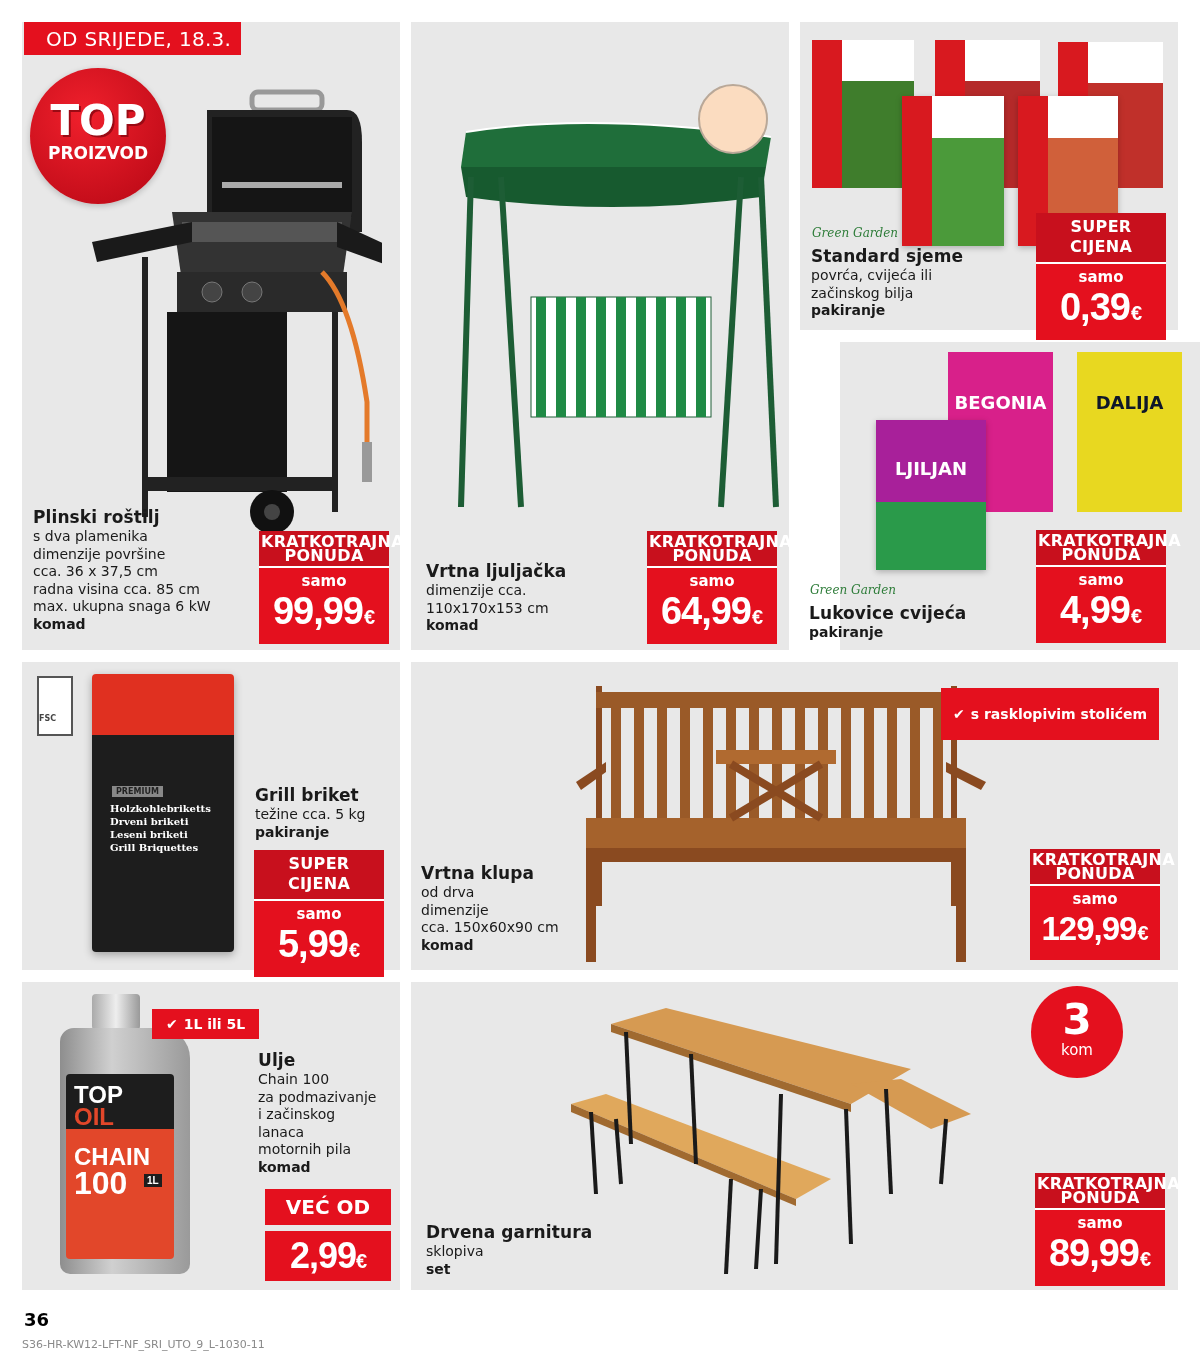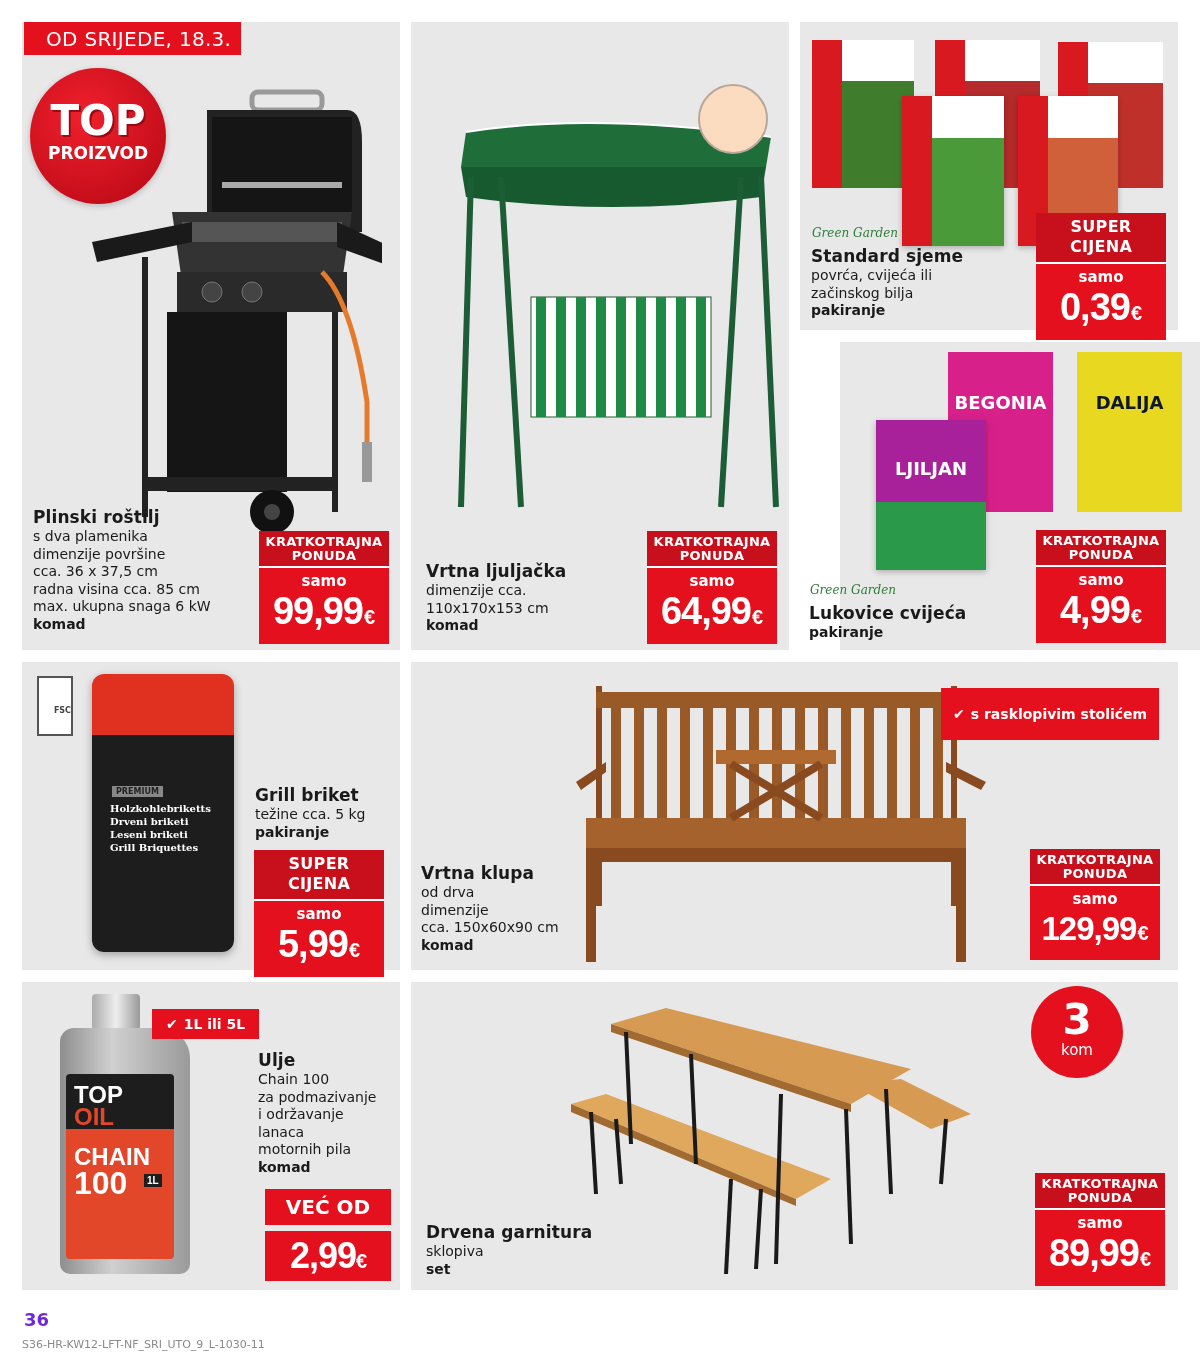--- a/index.html
+++ b/index.html
@@ -9,41 +9,41 @@
   .panel { position: absolute; background: #e8e8e8; overflow: hidden; }
 
   
   .ptext { position: absolute; line-height: 1.25; }
   .ptitle { font-weight: bold; font-size: 17px; color: #1a1a1a; letter-spacing: 0.1px; }
   .pdesc { font-size: 14px; color: #1a1a1a; }
   .punit { font-size: 14px; font-weight: bold; color: #1a1a1a; }
 
   
   .pricebox { position: absolute; width: 130px; }
-  .pb-head { background: #c8101d; color: #fff; font-weight: bold; text-align: center; font-size: 13px; line-height: 14px; padding: 4px 2px 3px; letter-spacing: 0.3px; border-bottom: 2px solid #fff; }
+  .pb-head { background: #c8101d; color: #fff; font-weight: bold; text-align: center; font-size: 16px; line-height: 14px; padding: 4px 2px 3px; letter-spacing: 0.3px; border-bottom: 2px solid #fff; }
   .pb-head.single { font-size: 16px; line-height: 20px; padding: 4px 2px 5px; }
   .pb-body { background: #e4101e; color: #fff; text-align: center; padding: 4px 0 6px; }
   .pb-samo { font-size: 15px; font-weight: bold; line-height: 18px; }
   .pb-price { font-size: 38px; font-weight: bold; line-height: 42px; letter-spacing: -1px; font-family: "Liberation Sans", sans-serif; }
   .pb-price .eur { font-size: 20px; letter-spacing: 0; margin-left: 1px; }
 
   
   .date-banner { position: absolute; left: 24px; top: 22px; background: #e4101e; color: #fff; font-weight: normal; font-size: 20px; padding: 5px 10px 4px 22px; letter-spacing: 0.3px; z-index: 3; }
   .top-badge { position: absolute; left: 30px; top: 68px; width: 136px; height: 136px; border-radius: 50%; background: radial-gradient(circle at 40% 35%, #f0202c, #c40d1a 75%); color: #fff; text-align: center; z-index: 3; box-shadow: 0 2px 6px rgba(0,0,0,0.2); }
   .top-badge .t1 { font-size: 42px; font-weight: bold; margin-top: 32px; line-height: 42px; text-shadow: 2px 2px 0 #9a0a14; }
   .top-badge .t2 { font-size: 17px; font-weight: bold; line-height: 22px; }
   .feature-tag { position: absolute; background: #e4101e; color: #fff; font-size: 14px; font-weight: bold; padding: 18px 12px; white-space: nowrap; }
   .feature-tag .chk { margin-right: 6px; }
   .qty-badge { position: absolute; width: 92px; height: 92px; border-radius: 50%; background: #e4101e; color: #fff; text-align: center; }
   .qty-badge .n { font-size: 42px; font-weight: bold; line-height: 44px; margin-top: 12px; }
   .qty-badge .u { font-size: 15px; line-height: 16px; }
 
   .brand-gg { font-family: "DejaVu Serif", serif; font-style: italic; font-size: 12px; color: #2f7d3a; position: absolute; }
 
-  .page-num { position: absolute; left: 24px; top: 1309px; font-size: 18px; font-weight: bold; color: #6d28d9; }
+  .page-num { position: absolute; left: 24px; top: 1309px; font-size: 18px; font-weight: bold; color: #000000; }
   .page-code { position: absolute; left: 22px; top: 1338px; font-size: 11px; color: #8a8a8a; }
 
   .img { position: absolute; }
 </style>
 </head>
 <body>
 
 <div class="panel" style="left:22px;top:22px;width:378px;height:628px;">
 
   <svg class="img" style="left:60px;top:60px;" width="300" height="460" viewBox="0 0 300 460">
@@ -173,22 +173,22 @@
     <div>KRATKOTRAJNA</div>
     <div>PONUDA</div>
   </div>
   <div class="pb-body">
     <div class="pb-samo">samo</div>
     <div class="pb-price"><span>4,99</span><span class="eur">€</span></div>
   </div>
 </div>
 
 <div class="panel" style="left:22px;top:662px;width:378px;height:308px;">
-  <div style="position:absolute;left:15px;top:14px;width:36px;height:60px;border:2px solid #555;background:#fff;font-size:8px;font-weight:bold;text-align:right;padding-top:28px;color:#444;"><span>FSC</span></div>
-  <div style="position:absolute;left:70px;top:12px;width:142px;height:278px;background:linear-gradient(#e03020 0 22%, #1d1d1d 22%);border-radius:12px;box-shadow:0 3px 8px rgba(0,0,0,.3);">
+  <div style="position:absolute;left:15px;top:14px;width:36px;height:60px;border:2px solid #555;background:#fff;font-size:8px;font-weight:bold;text-align:left;padding-top:36px;color:#444;"><span>FSC</span></div>
+  <div style="position:absolute;left:70px;top:12px;width:142px;height:278px;background:linear-gradient(#e03020 0 22%, #1d1d1d 22%);border-radius:4px;box-shadow:0 3px 8px rgba(0,0,0,.3);">
     <div style="position:absolute;left:20px;top:112px;background:#888;color:#222;font-size:8px;font-weight:bold;padding:1px 4px;">PREMIUM</div>
     <div style="position:absolute;left:18px;top:128px;color:#fff;font-family:'DejaVu Serif',serif;font-weight:bold;font-size:10px;line-height:13px;">
       <div>Holzkohlebriketts</div>
       <div>Drveni briketi</div>
       <div>Leseni briketi</div>
       <div>Grill Briquettes</div>
     </div>
   </div>
 </div>
 <div class="ptext" style="left:255px;top:785px;">
@@ -270,21 +270,21 @@
         </div>
       <div style="position:absolute;left:78px;top:100px;background:#1d1d1d;font-size:10px;padding:1px 3px;">1L</div>
     </div>
   </div>
 </div>
 <div class="feature-tag" style="left:152px;top:1009px;padding:7px 14px;"><span class="chk">✔</span><span>1L ili 5L</span></div>
 <div class="ptext" style="left:258px;top:1050px;">
   <div class="ptitle">Ulje</div>
   <div class="pdesc">Chain 100</div>
   <div class="pdesc">za podmazivanje</div>
-  <div class="pdesc">i održavanje</div>
+  <div class="pdesc">i začinskog</div>
   <div class="pdesc">lanaca</div>
   <div class="pdesc">motornih pila</div>
   <div class="punit">komad</div>
 </div>
 <div style="position:absolute;left:265px;top:1189px;width:126px;height:36px;background:#e4101e;color:#fff;font-weight:bold;font-size:20px;text-align:center;line-height:36px;">VEĆ OD</div>
 <div style="position:absolute;left:265px;top:1231px;width:126px;height:50px;background:#e4101e;color:#fff;font-weight:bold;font-size:36px;text-align:center;line-height:50px;font-family:'Liberation Sans',sans-serif;letter-spacing:-1px;"><span>2,99</span><span style="font-size:20px;">€</span></div>
 
 <div class="panel" style="left:411px;top:982px;width:767px;height:308px;">
   <svg class="img" style="left:140px;top:12px;" width="480" height="290" viewBox="0 0 480 290">
     <path d="M60 30 L115 14 L360 75 L300 110 Z" fill="#d69a52"></path>

